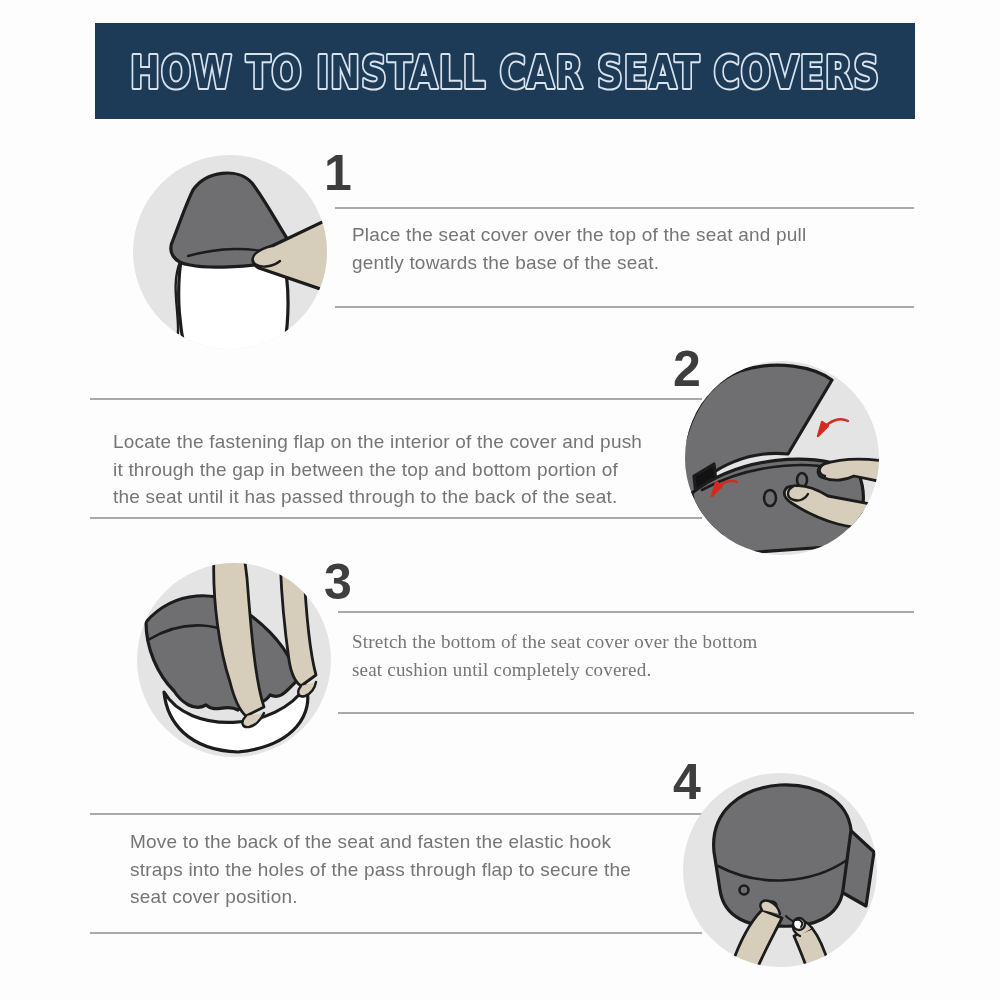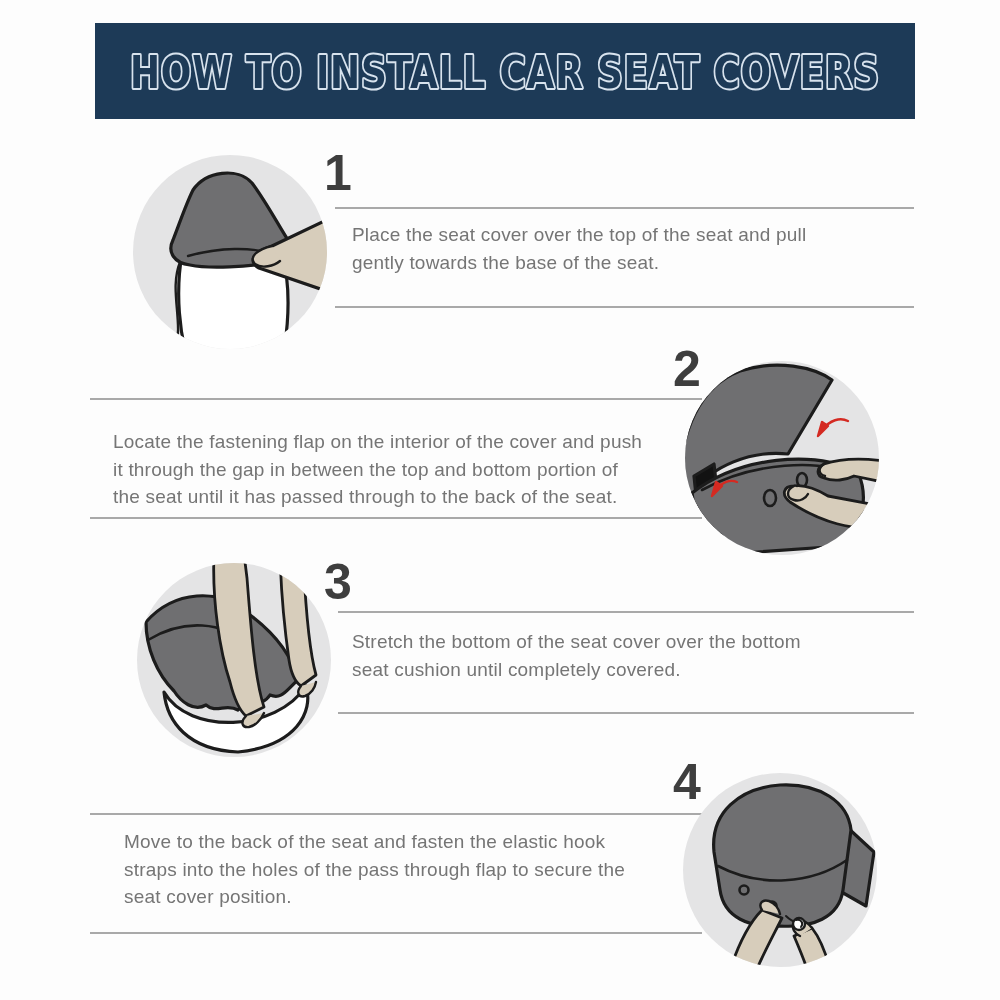--- a/index.html
+++ b/index.html
@@ -43,27 +43,27 @@
   
   .num-2{left:662px;top:344px;}
   .illo-2{left:682px;top:358px;}
   .div-2a{left:90px;top:398px;width:612px;}
   .txt-2{left:113px;top:428px;width:585px;}
   .div-2b{left:90px;top:517px;width:612px;}
   
   .illo-3{left:134px;top:560px;}
   .num-3{left:313px;top:557px;}
   .div-3a{left:338px;top:611px;width:576px;}
-  .txt-3{left:352px;top:628px;width:565px;}
+  .txt-3{left:352px;top:628px;width:565px;font-family:Liberation Serif, serif;}
   .div-3b{left:338px;top:712px;width:576px;}
   
   .num-4{left:662px;top:757px;}
   .illo-4{left:680px;top:770px;}
   .div-4a{left:90px;top:813px;width:612px;}
-  .txt-4{left:124px;top:828px;width:585px;}
+  .txt-4{left:130px;top:828px;width:585px;}
   .div-4b{left:90px;top:932px;width:612px;}
 </style>
 </head>
 <body>
 
 <div class="canvas">
 
   <header class="banner">
     <svg width="820" height="110" viewBox="0 0 820 110">
       <text x="410" y="72" text-anchor="middle" font-size="44" textLength="750" lengthAdjust="spacingAndGlyphs">HOW TO INSTALL CAR SEAT COVERS</text>

